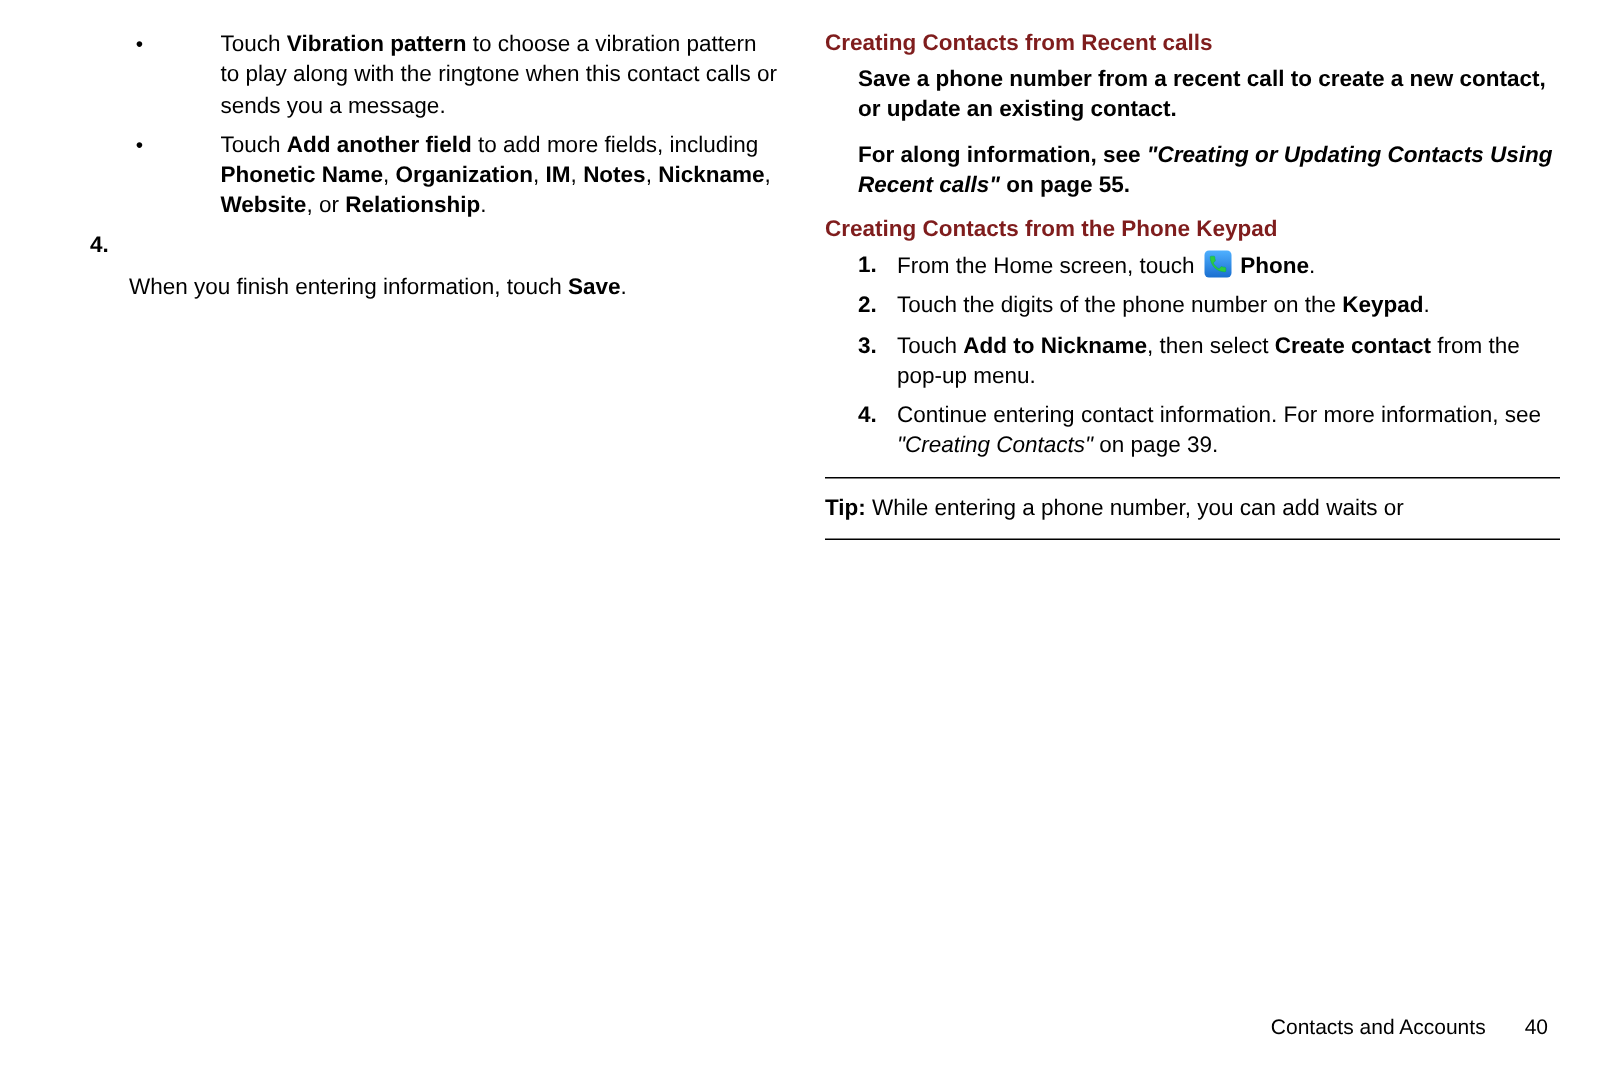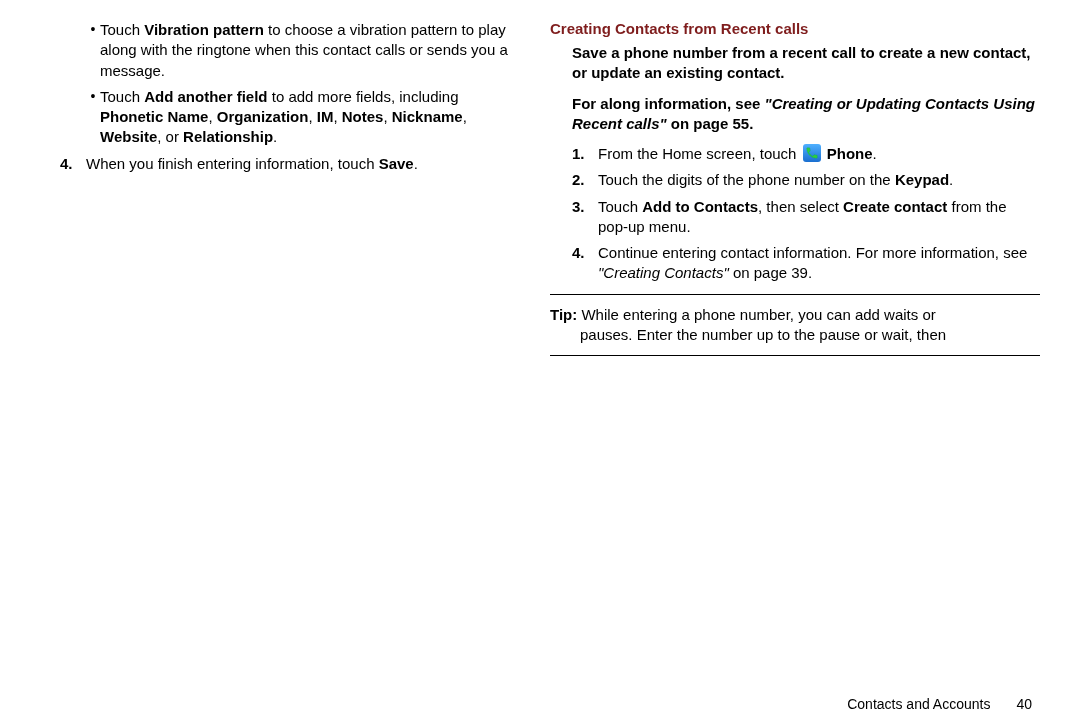--- a/index.html
+++ b/index.html
@@ -31,30 +31,30 @@
     display: flex;
     margin-bottom: 6px;
     line-height: 1.35;
   }
   .bullet-dot {
     width: 14px;
     flex-shrink: 0;
     text-align: center;
     font-size: 14px;
   }
-  .bullet-text { flex: 1; }
+  .bullet-text { flex: 1; margin-left: 47px; }
   .bullet-group { margin-left: 46px; }
   .num-row {
     display: flex;
     margin-bottom: 6px;
     line-height: 1.35;
     margin-left: 20px;
   }
   .num-row .num { width: 26px; flex-shrink: 0; font-weight: bold; }
-  .num-row .txt { flex: 1; }
+  .num-row .txt { flex: 1; margin-top: 28px; }
   .num-row-right {
     display: flex;
     margin-bottom: 6px;
     line-height: 1.35;
     margin-left: 22px;
   }
   .num-row-right .num { width: 26px; flex-shrink: 0; font-weight: bold; }
   .num-row-right .txt { flex: 1; }
   .h-sub {
     color: #7f1d1d;
@@ -95,21 +95,21 @@
     background:
       radial-gradient(circle, #444 1.2px, transparent 1.3px) 0 0/8px 4.6px,
       radial-gradient(circle, #444 1.2px, transparent 1.3px) 0 4.6px/8px 4.6px,
       radial-gradient(circle, #444 1.2px, transparent 1.3px) 0 9.2px/8px 4.6px;
     background-repeat: no-repeat;
     border-radius: 2px;
     background-color: #eee;
   }
   .footer {
     position: absolute;
-    bottom: 8px;
+    bottom: 28px;
     right: 48px;
     font-size: 14px;
   }
   .footer .sec { margin-right: 26px; }
 </style>
 </head>
 <body>
 
 <div class="page">
   <div class="col col-left">
@@ -135,55 +135,55 @@
     </div>
   </div>
 
   <div class="col col-right">
     <div class="h-sub">Creating Contacts from Recent calls</div>
     <div class="para para-indent">Save a phone number from a recent call to create a new contact, or update an existing contact.</div>
     <div class="para para-indent">
       <span>For along information, see </span><span class="i">"Creating or Updating Contacts Using Recent calls"</span><span> on page 55.</span>
     </div>
 
+    <div class="h-sub">Creating Contacts from the Phone Keypad</div>
 
     <div class="num-row-right">
       <div class="num">1.</div>
       <div class="txt">
         <span>From the Home screen, touch </span><span class="phone-icon"><svg width="14" height="14" viewBox="0 0 24 24">
               <path fill="#2ecc40" stroke="#0a5" stroke-width="0.5" d="M6.6 10.8c1.4 2.8 3.8 5.2 6.6 6.6l2.2-2.2c.3-.3.7-.4 1-.2 1.1.4 2.3.6 3.6.6.6 0 1 .4 1 1v3.4c0 .6-.4 1-1 1C10.6 21 3 13.4 3 4c0-.6.4-1 1-1h3.4c.6 0 1 .4 1 1 0 1.3.2 2.5.6 3.6.1.3 0 .7-.2 1l-2.2 2.2z"></path>
             </svg></span> <span class="b">Phone</span><span>.</span>
       </div>
     </div>
 
     <div class="num-row-right">
       <div class="num">2.</div>
       <div class="txt">
         <span>Touch the digits of the phone number on the </span><span class="b">Keypad</span><span>.</span>
       </div>
     </div>
 
     <div class="num-row-right">
       <div class="num">3.</div>
       <div class="txt">
-        <span>Touch </span><span class="b">Add to Contacts</span><span>, then select </span><span class="b">Create contact</span><span> from the pop-up menu.</span>
+        <span>Touch </span><span class="b">Add to Nickname</span><span>, then select </span><span class="b">Create contact</span><span> from the pop-up menu.</span>
       </div>
     </div>
 
     <div class="num-row-right">
       <div class="num">4.</div>
       <div class="txt">
         <span>Continue entering contact information. For more information, see </span><span class="i">"Creating Contacts"</span><span> on page 39.</span>
       </div>
     </div>
 
     <hr class="hr">
     <div class="tip">
       <span class="b">Tip:</span><span> While entering a phone number, you can add waits or</span>
-      <div class="tip-indent">pauses. Enter the number up to the pause or wait, then</div>
     </div>
     <hr class="hr">
   </div>
 </div>
 
 <div class="footer">
   <span class="sec">Contacts and Accounts</span><span>40</span>
 </div>
 
 </body></html>

